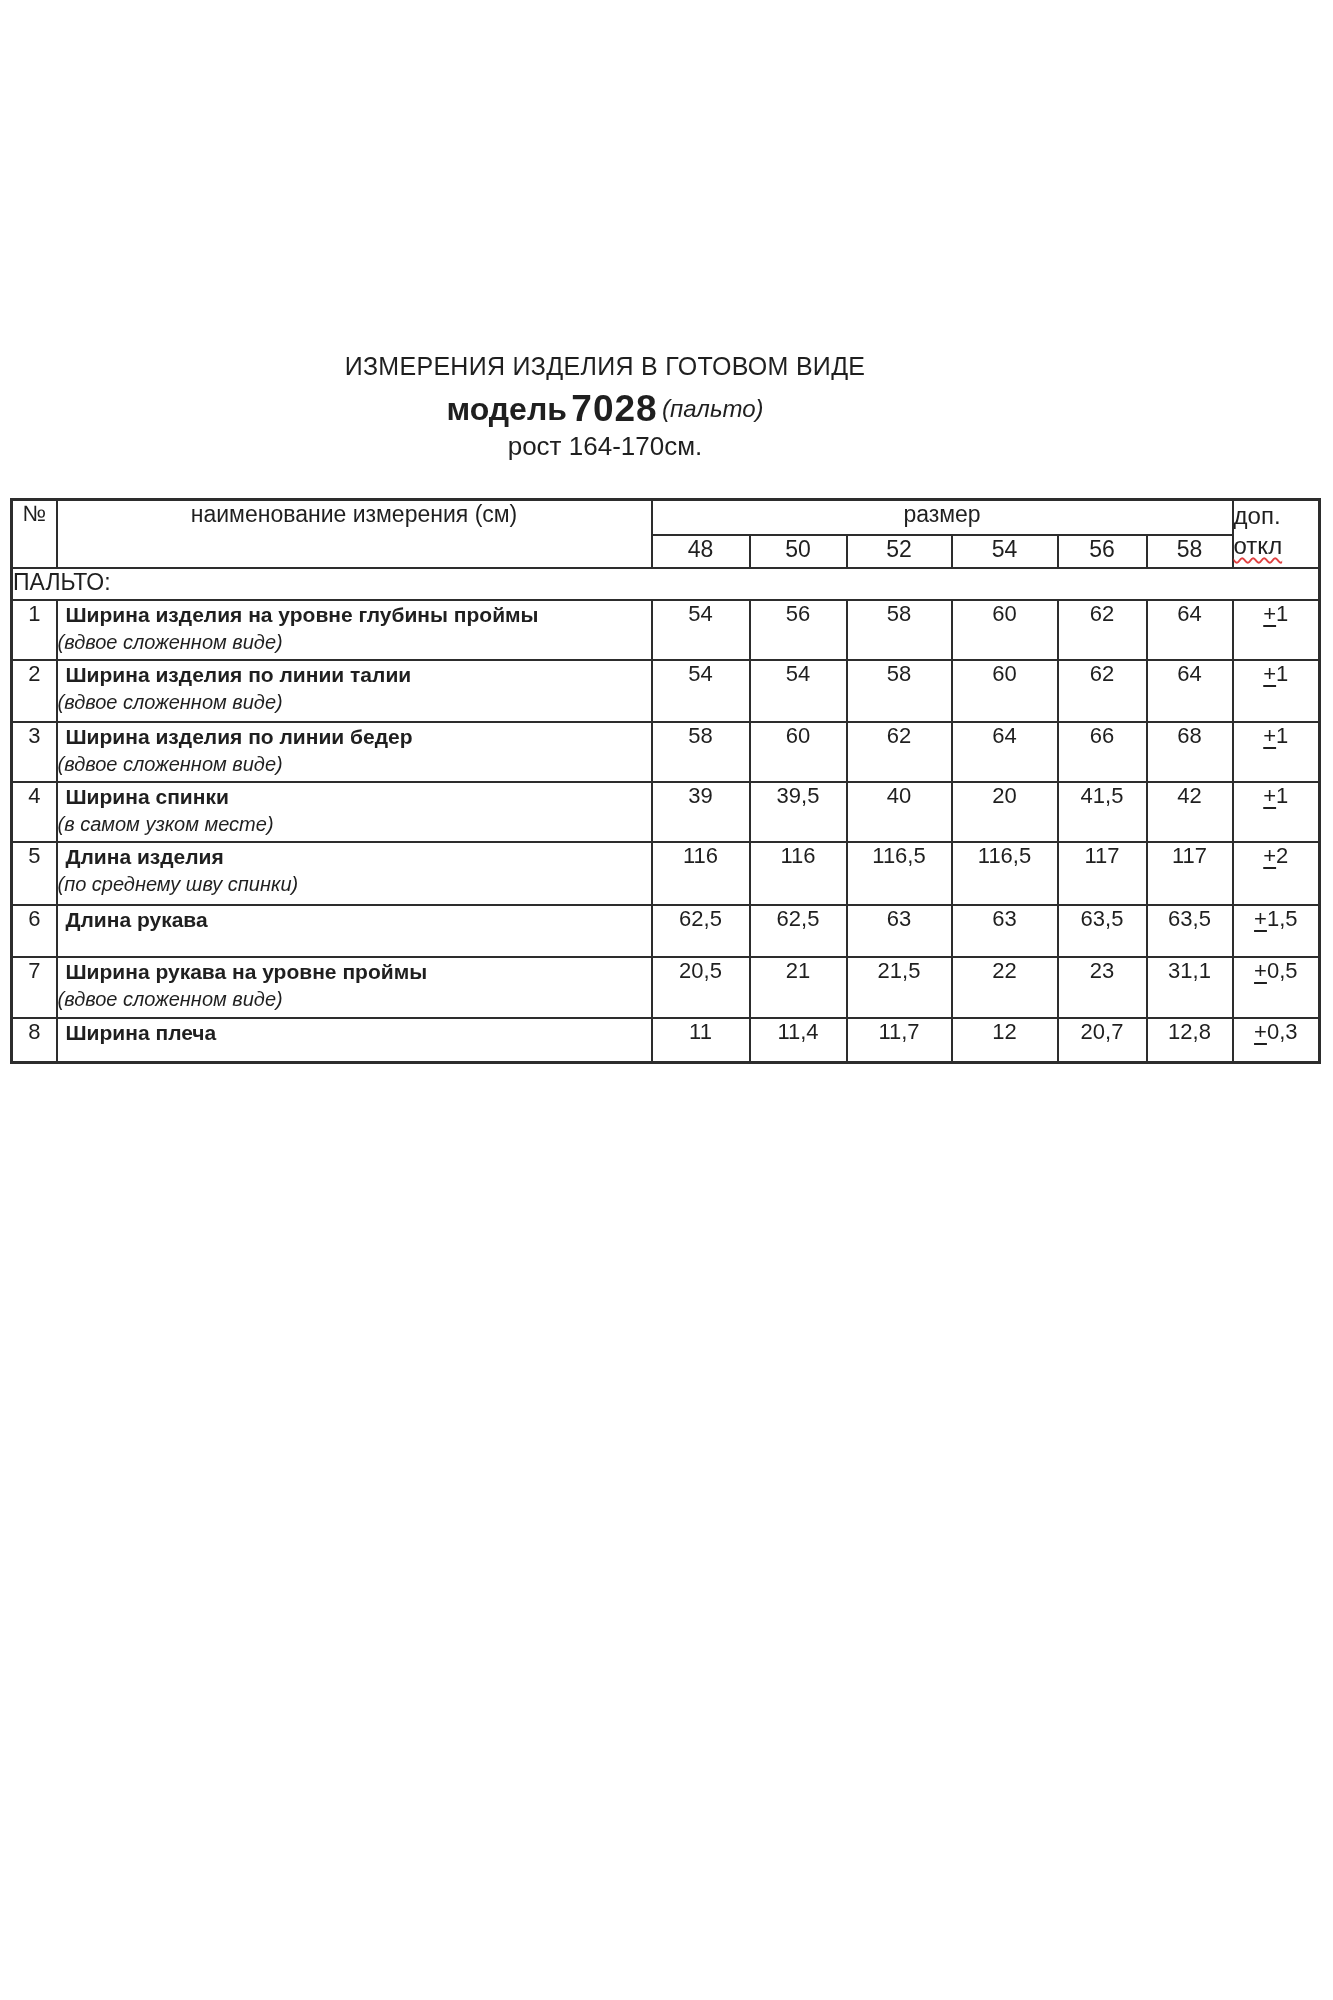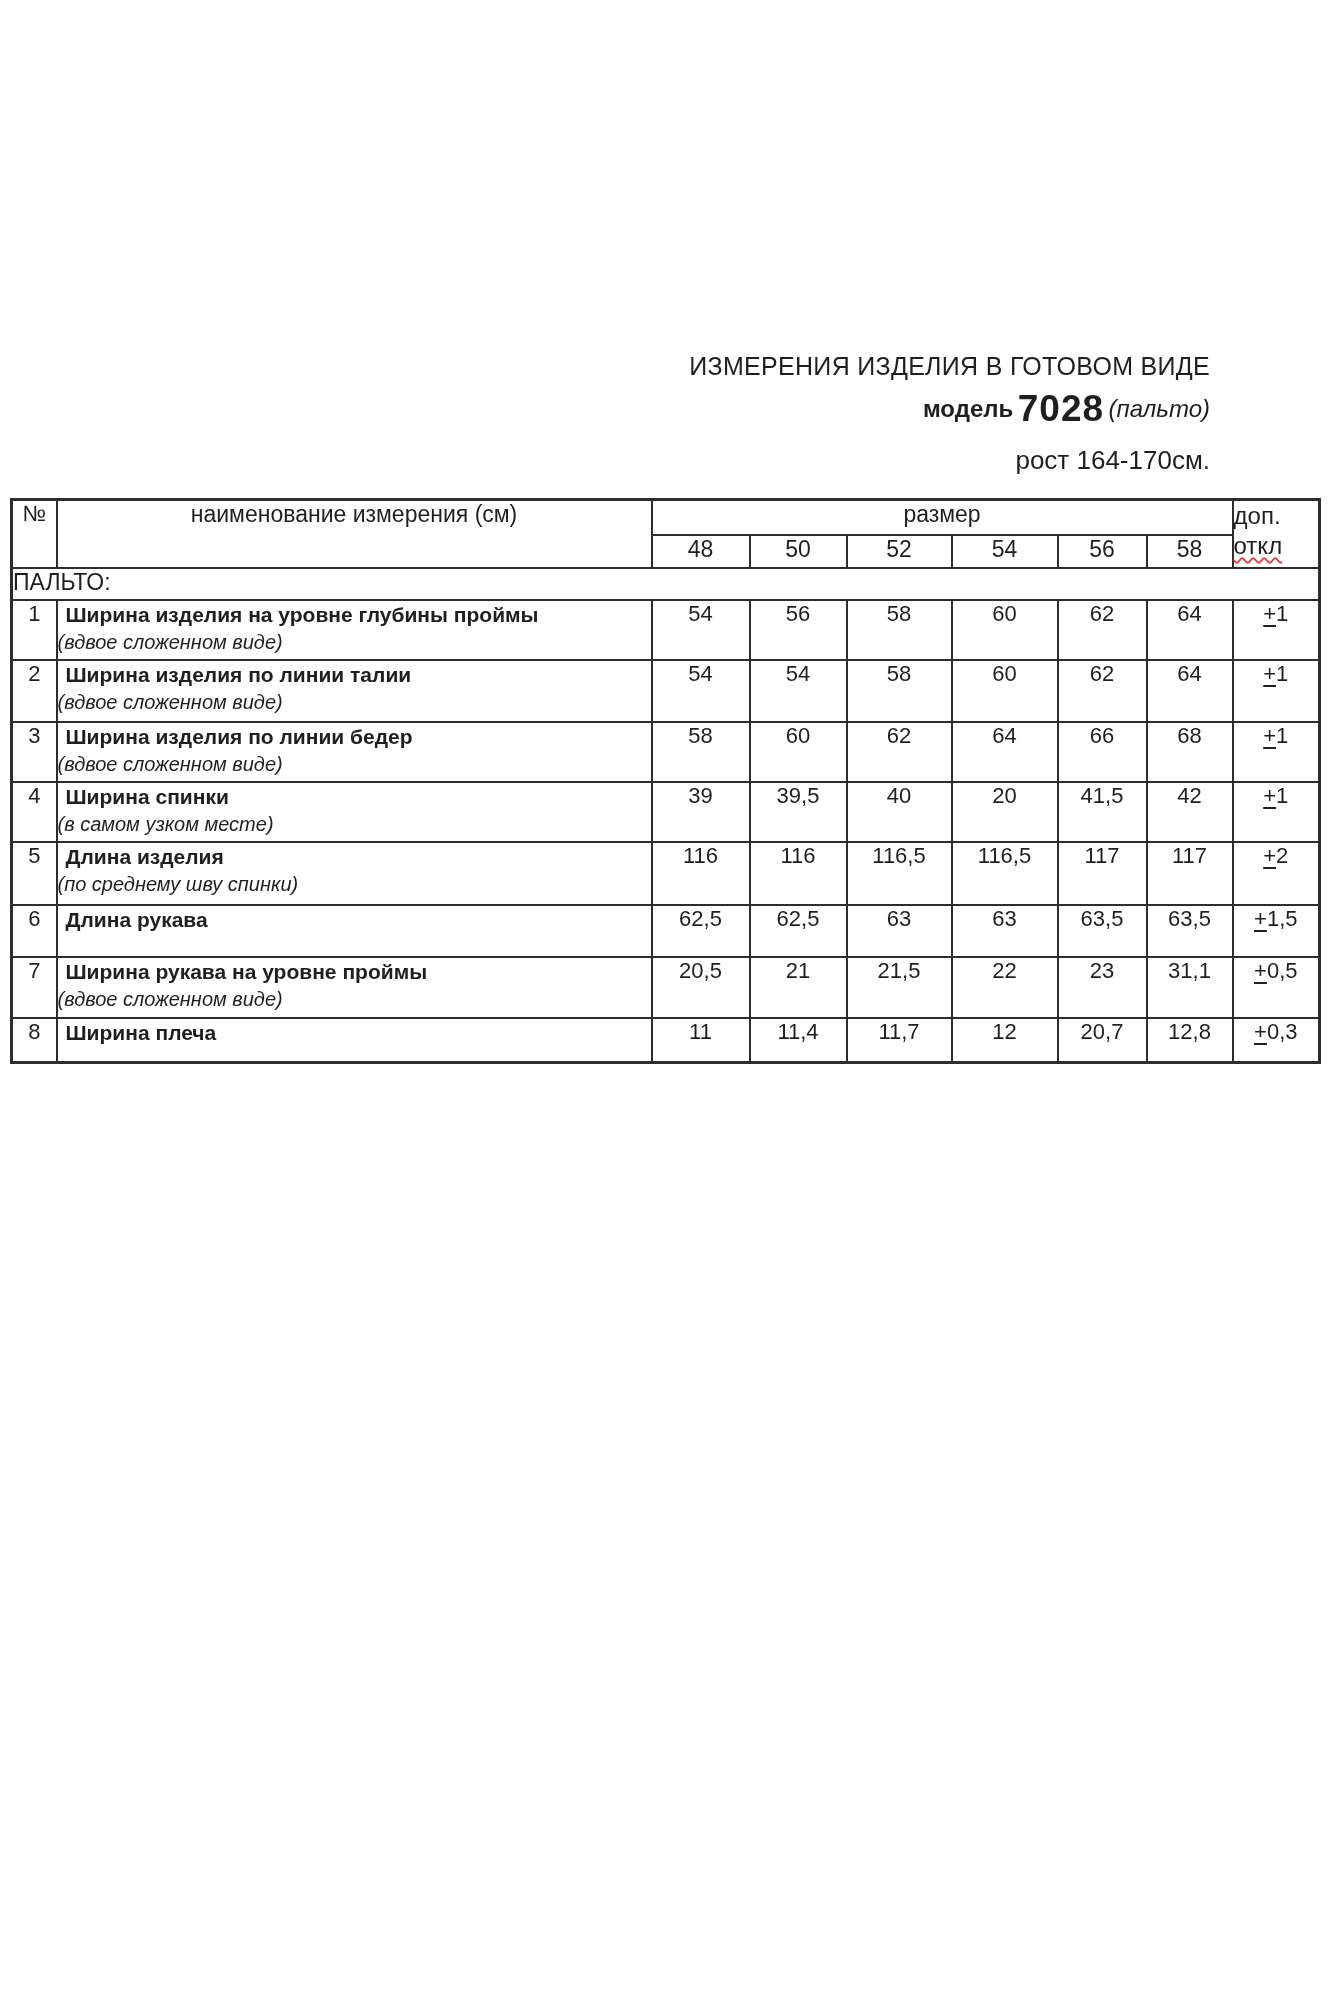--- a/index.html
+++ b/index.html
@@ -8,28 +8,28 @@
     background:#ffffff;
     font-family:"Liberation Sans", sans-serif;
     color:#1f1f1f;
     position:relative;
     overflow:hidden;
   }
 
   
   .titleblock {
     position:absolute; top:352px; left:0; width:1210px;
-    text-align:right;
+    text-align:center;
   }
   .t1 { font-size:25px; letter-spacing:0.3px; }
   .t2 { margin-top:7px; height:40px; line-height:40px; }
-  .t2 .lbl  { font-weight:bold; font-size:24px; vertical-align:middle; }
+  .t2 .lbl  { font-weight:bold; font-size:32px; vertical-align:middle; }
   .t2 .num  { font-weight:bold; font-size:37px; vertical-align:middle; letter-spacing:1px; }
   .t2 .note { font-style:italic; font-size:24px; vertical-align:middle; }
-  .t3 { font-size:26px; margin-top:17px; }
+  .t3 { font-size:26px; margin-top:3px; }
 
   
   table.meas {
     position:absolute; left:10px; top:498px;
     width:1308px;
     border-collapse:collapse; table-layout:fixed;
     border:3px solid #2d2d2d;
   }
   .meas td, .meas th {
     border:2px solid #2d2d2d;

